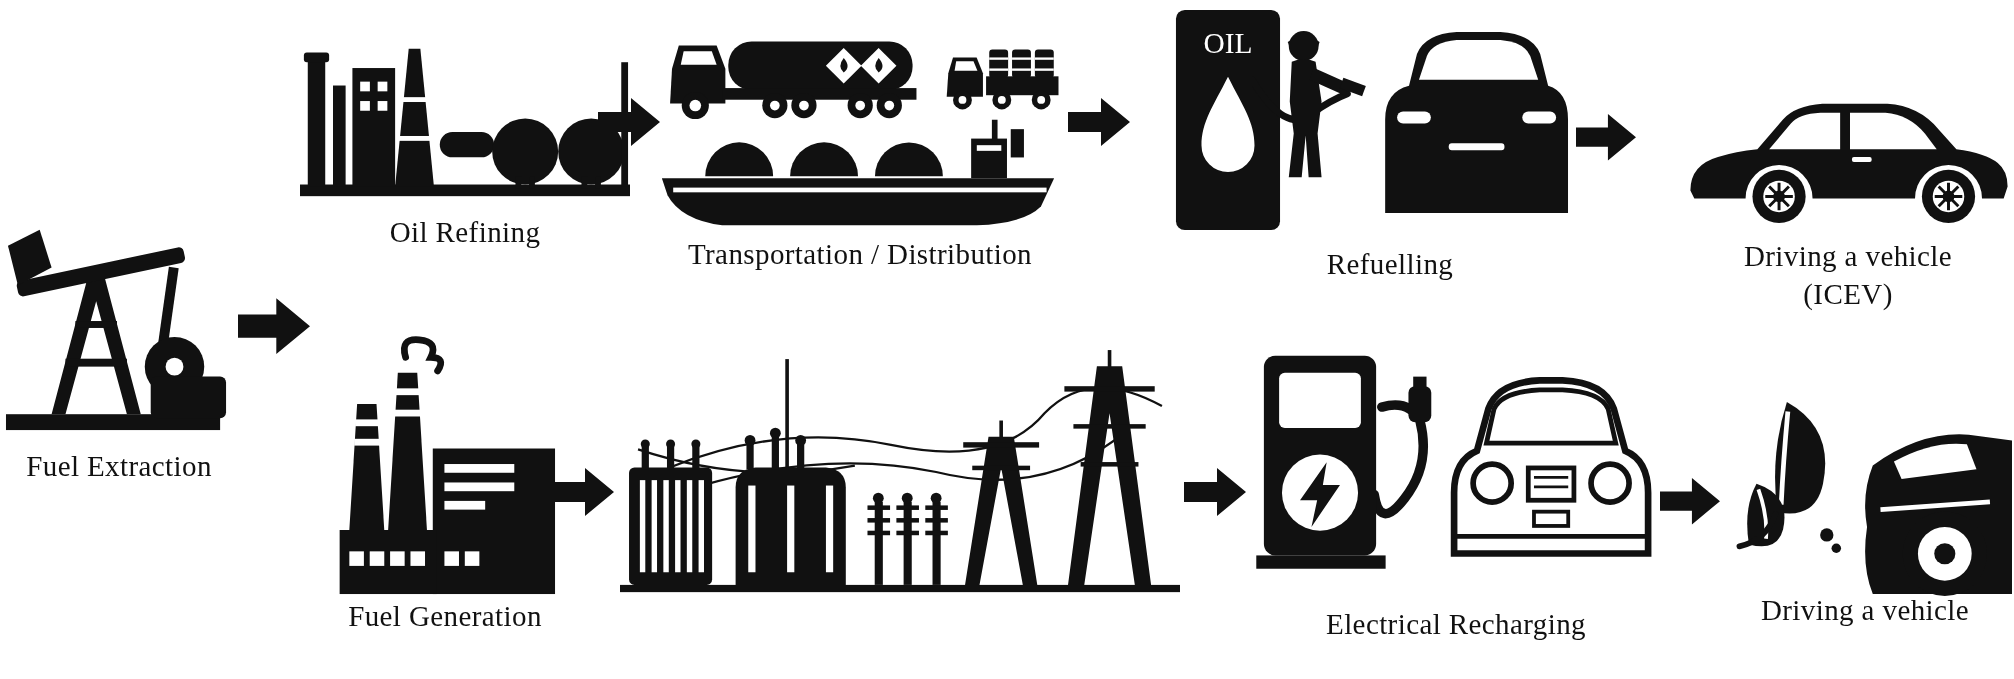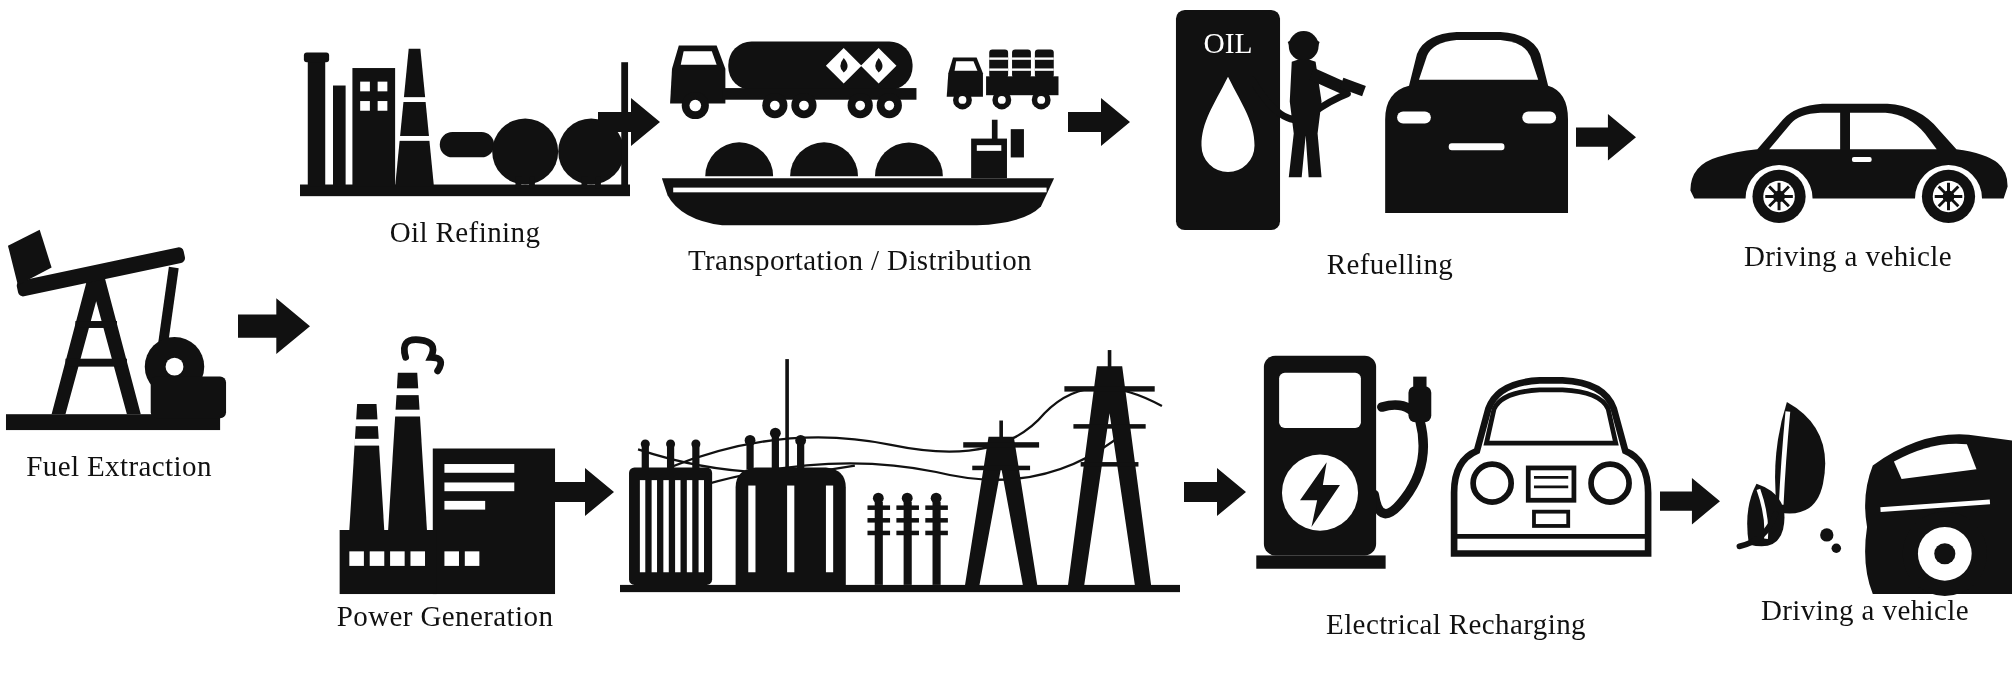--- a/index.html
+++ b/index.html
@@ -137,21 +137,21 @@
         <path d="M228,66 a36,36 0 0 1 72,0 Z"></path>
         <rect x="330" y="26" width="38" height="42"></rect>
         <rect x="336" y="33" width="26" height="6" fill="#fff"></rect>
         <rect x="352" y="6" width="6" height="22"></rect>
         <rect x="372" y="16" width="14" height="30"></rect>
         <path d="M2,68 L418,68 L404,98 Q386,116 336,118 L66,118 Q22,112 8,86 Z"></path>
         <rect x="14" y="78" width="396" height="5" fill="#fff"></rect>
       </g>
     </svg>
   </figure>
-  <div class="label" style="left:640px;top:244px;width:440px">Transportation / Distribution</div>
+  <div class="label" style="left:640px;top:238px;width:440px">Transportation / Distribution</div>
 
   <span class="abs arrow" style="left:1068px;top:96px;width:62px;height:52px">
     <svg viewBox="0 0 62 52">
         <polygon points="0,16 33,16 33,2 62,26 33,50 33,36 0,36"></polygon>
       </svg>
   </span>
 
   <figure class="abs icon" style="left:1174px;top:8px;width:108px;height:224px">
     <svg viewBox="0 0 110 228">
       <rect class="ink" x="2" y="2" width="106" height="224" rx="9"></rect>
@@ -198,20 +198,21 @@
         <path d="M96,92 L96,120 M82,106 L110,106 M86,96 L106,116 M86,116 L106,96" stroke="#111" stroke-width="3"></path>
         <circle cx="96" cy="106" r="6"></circle>
         <circle cx="268" cy="106" r="27"></circle>
           <circle cx="268" cy="106" r="16" fill="#fff"></circle>
         <path d="M268,92 L268,120 M254,106 L282,106 M258,96 L278,116 M258,116 L278,96" stroke="#111" stroke-width="3"></path>
         <circle cx="268" cy="106" r="6"></circle>
       </g>
     </svg>
   </figure>
   <div class="label" style="left:1692px;top:240px;width:312px">Driving a vehicle</div>
+  <div class="label" style="left:1692px;top:278px;width:312px">(ICEV)</div>
 
   <figure class="abs icon" style="left:328px;top:334px;width:228px;height:262px">
     <svg viewBox="0 0 235 270">
       <g class="ink">
         <path d="M80,24 q-6,-20 14,-18 q20,2 12,18 q16,0 7,14" fill="none" stroke="#111" stroke-width="7" stroke-linecap="round"></path>
         <polygon points="30,72 50,72 58,202 22,202"></polygon>
         <polygon points="72,40 92,40 102,202 62,202"></polygon>
         <rect x="28" y="88" width="25" height="7" fill="#fff"></rect>
         <rect x="27" y="108" width="27" height="7" fill="#fff"></rect>
         <rect x="70" y="56" width="25" height="7" fill="#fff"></rect>
@@ -223,21 +224,21 @@
         <rect x="12" y="202" width="100" height="66"></rect>
         <rect x="22" y="224" width="15" height="15" fill="#fff"></rect>
         <rect x="43" y="224" width="15" height="15" fill="#fff"></rect>
         <rect x="64" y="224" width="15" height="15" fill="#fff"></rect>
         <rect x="85" y="224" width="15" height="15" fill="#fff"></rect>
         <rect x="120" y="224" width="15" height="15" fill="#fff"></rect>
         <rect x="141" y="224" width="15" height="15" fill="#fff"></rect>
       </g>
     </svg>
   </figure>
-  <div class="label" style="left:300px;top:600px;width:290px">Power Generation</div>
+  <div class="label" style="left:300px;top:600px;width:290px">Fuel Generation</div>
 
   <span class="abs arrow" style="left:552px;top:466px;width:62px;height:52px">
     <svg viewBox="0 0 62 52">
         <polygon points="0,16 33,16 33,2 62,26 33,50 33,36 0,36"></polygon>
       </svg>
   </span>
 
   <figure class="abs icon" style="left:620px;top:350px;width:560px;height:244px">
     <svg viewBox="0 0 620 270">
       <g class="ink">

